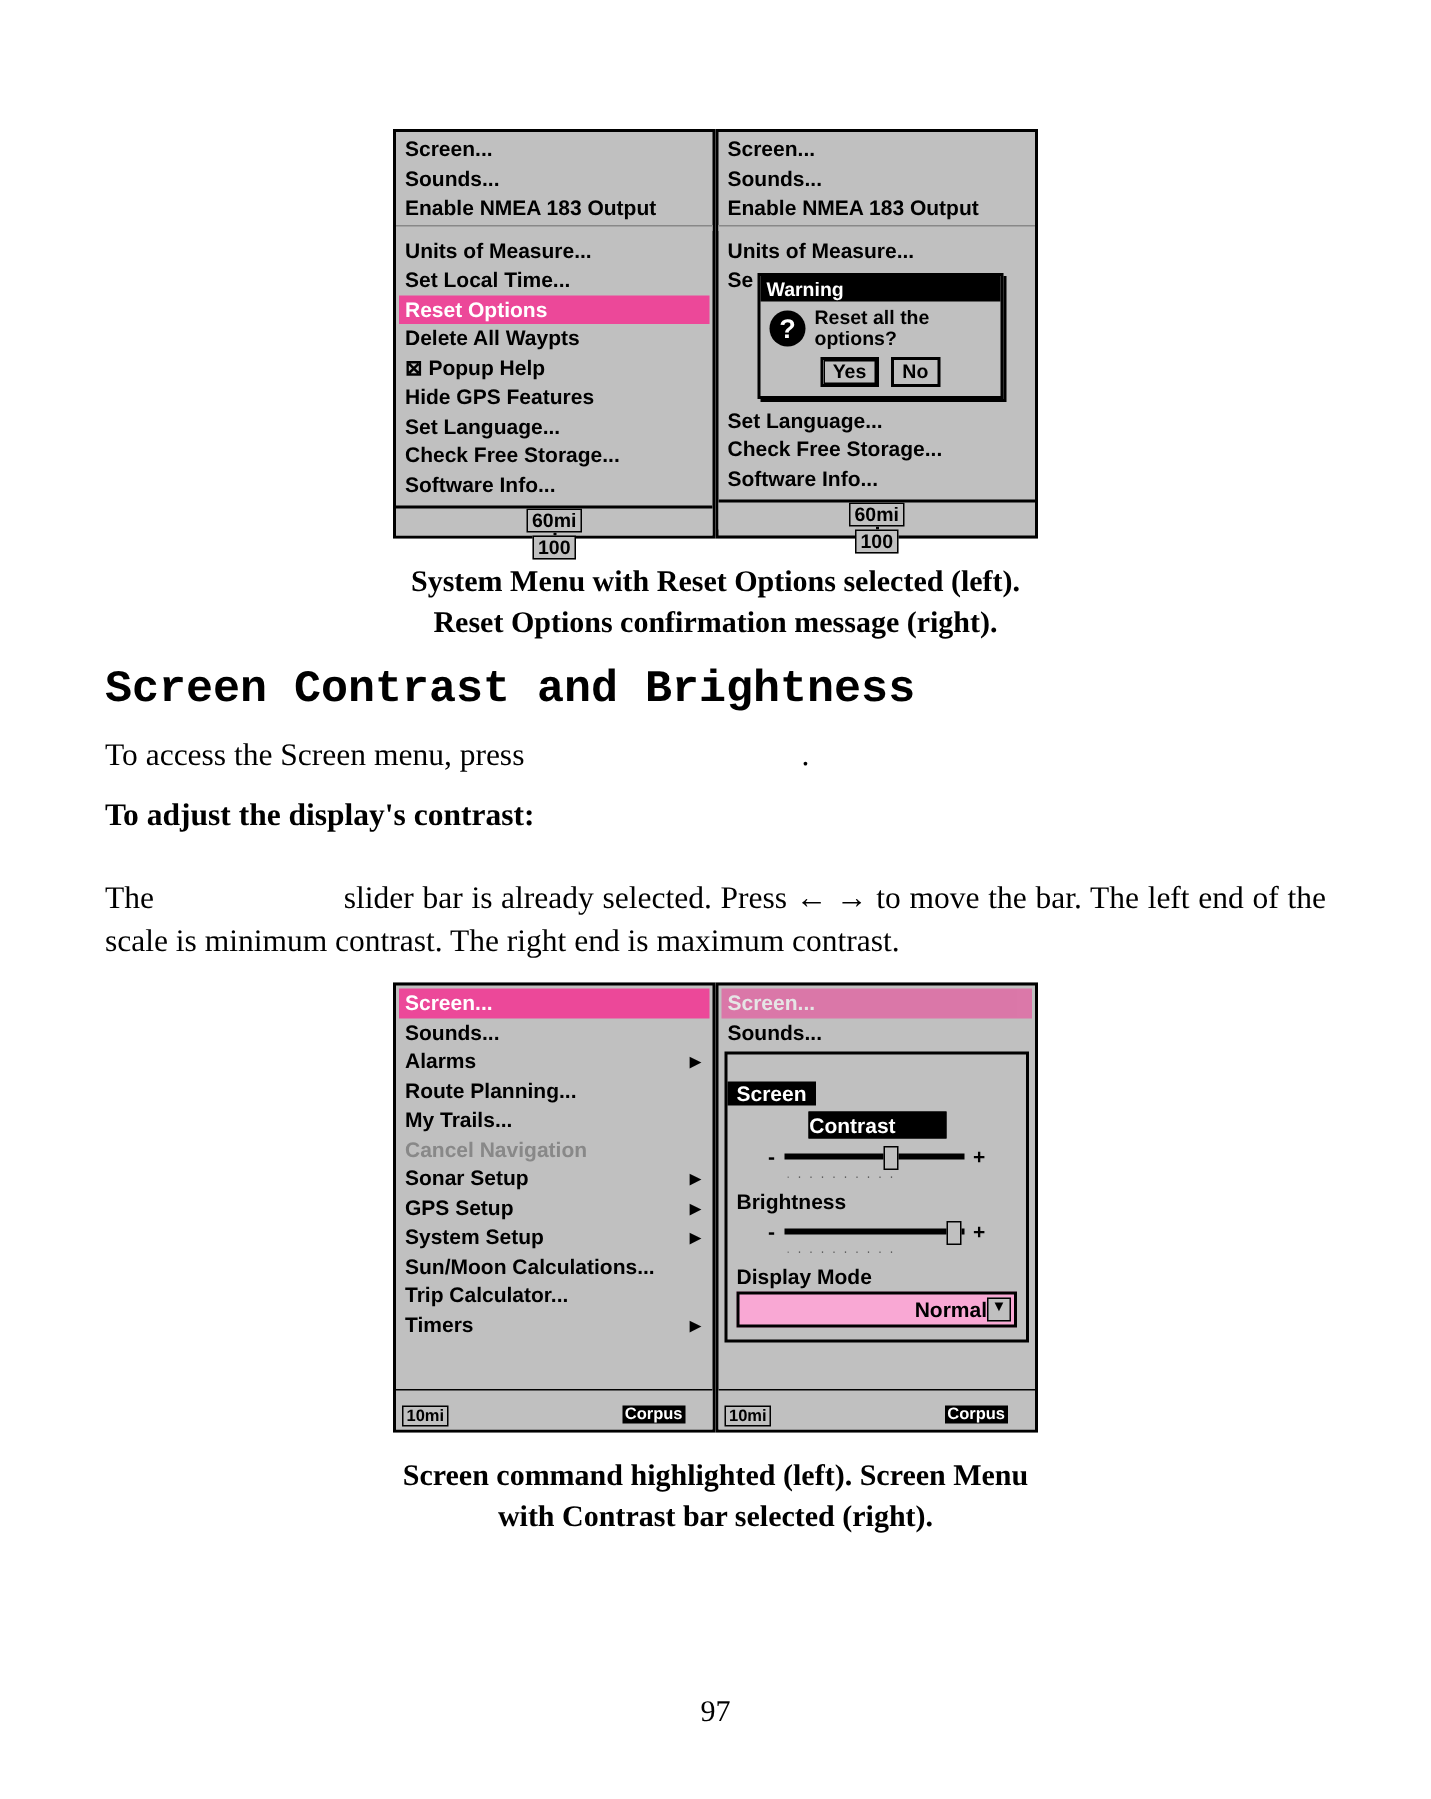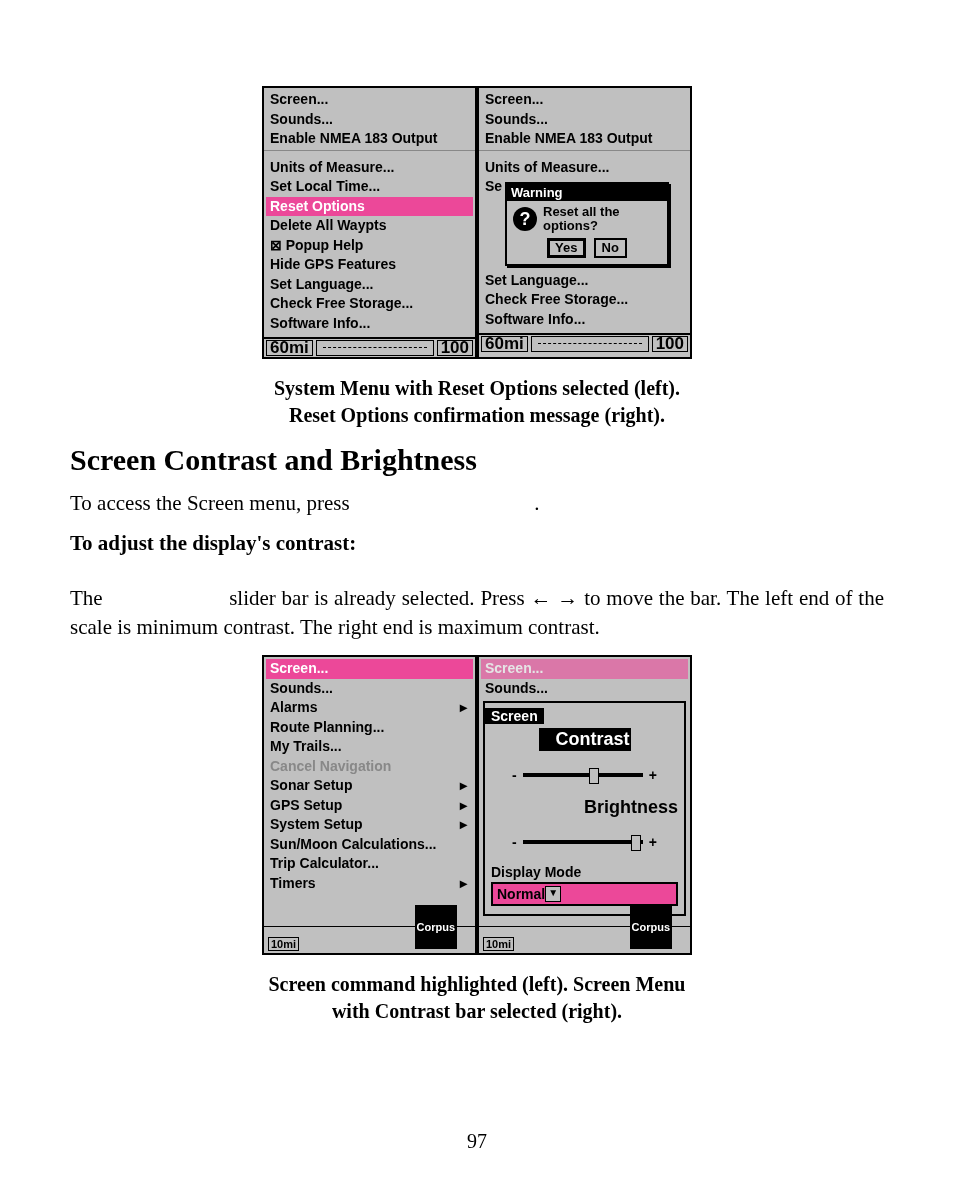--- a/index.html
+++ b/index.html
@@ -64,24 +64,25 @@
     background: #c0c0c0;
     border-top: 1px solid #888;
     margin: 1px 0 2px 0;
   }
   .status-bar {
     margin-top: 4px;
     border-top: 2px solid #000;
     height: 18px;
     display: flex;
     align-items: center;
-    font-size: 17px;
+    font-size: 13px;
     padding: 0 2px;
     justify-content: space-between;
     background: #c0c0c0;
+    flex-direction: column;
   }
   .status-seg {
     border: 1px solid #000;
     padding: 0 3px;
     background: #c0c0c0;
     height: 14px;
     line-height: 14px;
     display: inline-block;
   }
   .status-mid {
@@ -151,36 +152,36 @@
   .popup-btn.focus {
     box-shadow: inset 0 0 0 1px #000;
   }
   
   .screen-panel {
     position: absolute;
     left: 4px; right: 4px;
     top: 44px;
     background: #c0c0c0;
     border: 2px solid #000;
-    padding: 5px 6px 8px 6px;
+    padding: 18px 6px 8px 6px;
   }
   .screen-panel .panel-title {
     background: #000;
     color: #fff;
     display: inline-block;
     padding: 0 6px;
     margin: -3px 0 4px -6px;
   }
   .ctrl-label {
-    text-align: right;
+    text-align: left;
     background: #000;
     color: #fff;
     width: 90px;
-    margin: 0 auto 16px auto;
-    font-size: 18px;
+    margin: 0 auto 4px auto;
+    font-size: 14px;
     border:1px solid #000;
   }
   .ctrl-label.plain {
     background: transparent;
     color: #000;
     border: none;
     width: auto;
   }
   .slider-row {
     display: flex;
@@ -213,25 +214,25 @@
     color:#000;
     height:4px;
     overflow:hidden;
   }
   .display-mode-label {
     margin-top: 6px;
     font-size: 14px;
   }
   .dropdown {
     border: 2px solid #000;
-    background: #ec4899;
+    background: #f9a8d4;
     height: 20px;
     display: flex;
     align-items: center;
-    justify-content: flex-start;
+    justify-content: flex-end;
     padding: 0 2px 0 4px;
     margin-top: 2px;
   }
   .dropdown .dd-arrow {
     width: 14px; height: 14px;
     background: #c0c0c0;
     border: 1px solid #000;
     text-align: center;
     line-height: 12px;
     font-size: 10px;
@@ -248,33 +249,33 @@
     font-size:11px;
     border:1px solid #000;
     padding:0 2px;
     background:#c0c0c0;
   }
   .map-footer .mf-right {
     position:absolute; right:18px; bottom:4px;
     font-size:11px;
     color:#fff;
     background:#000;
-    padding:16px 2px;
+    padding:0 2px;
   }
   
   .caption {
     text-align: center;
     font-weight: bold;
     font-size: 20px;
     line-height: 1.35;
     margin: 16px 0 14px 0;
     font-family: Georgia, 'Times New Roman', serif;
   }
   h2.section {
-    font-family: Liberation Serif, serif;
+    font-family: Liberation Mono, monospace;
     font-weight: bold;
     font-size: 30px;
     margin: 10px 0 12px 0;
   }
   p.body {
     font-size: 21px;
     margin: 4px 0 14px 0;
     line-height: 1.35;
   }
   p.body.justify { text-align: justify; margin-top: 28px; }

